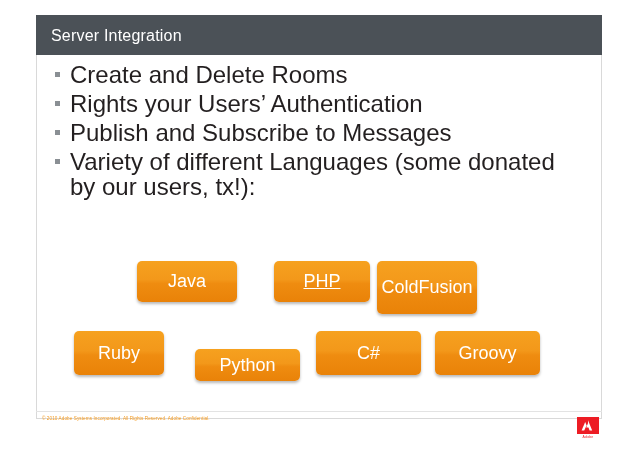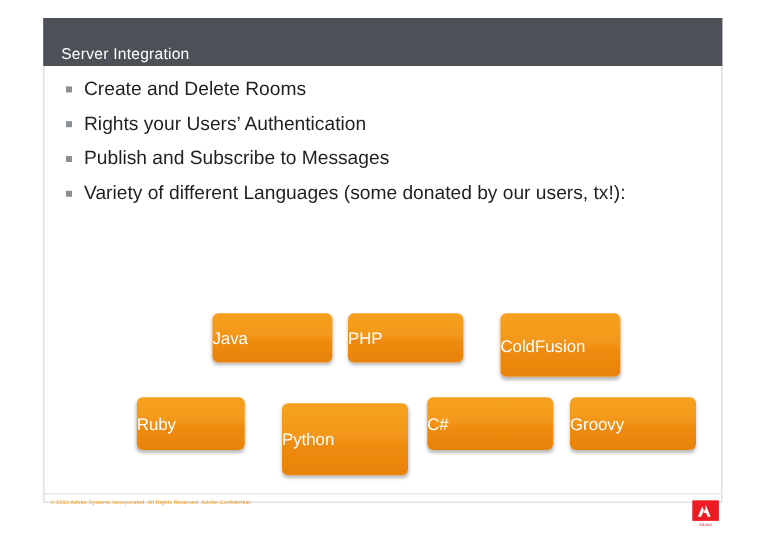--- a/index.html
+++ b/index.html
@@ -32,37 +32,37 @@
     left: 36px;
     top: 15px;
     width: 566px;
     height: 40px;
     background: #4b5157;
     box-sizing: border-box;
   }
   .title-text {
     position: absolute;
     left: 15px;
-    top: 22px;
+    top: 12px;
     color: #ffffff;
-    font-size: 13px;
+    font-size: 16px;
     letter-spacing: 0.2px;
     font-family: "Liberation Sans", sans-serif;
   }
   .bullets {
     position: absolute;
     left: 52px;
     top: 62px;
     width: 520px;
   }
   .bullet {
     position: relative;
     padding-left: 18px;
     margin-bottom: 4px;
-    font-size: 16px;
+    font-size: 24px;
     color: #231f20;
     line-height: 25px;
     font-family: "Liberation Sans", sans-serif;
   }
   .bullet .dot {
     position: absolute;
     left: 3px;
     top: 10px;
     width: 5px;
     height: 5px;
@@ -75,27 +75,26 @@
     width: 638px;
     height: 451px;
     pointer-events: none;
   }
   .box {
     position: absolute;
     border-radius: 5px;
     background: linear-gradient(to bottom, #f6a11f 0%, #f3981a 45%, #ef8c10 55%, #e98208 100%);
     box-shadow: 0 2px 3px rgba(0,0,0,0.28);
     color: #ffffff;
-    font-size: 14px;
+    font-size: 18px;
     display: flex;
     align-items: center;
-    justify-content: flex-start;
+    justify-content: center;
     pointer-events: auto;
     font-family: "Liberation Sans", sans-serif;
-    margin-left: 40px;
   }
   .footer-text {
     position: absolute;
     left: 42px;
     top: 416px;
     font-size: 4.6px;
     color: #f59a1e;
     letter-spacing: 0.1px;
     font-family: "Liberation Sans", sans-serif;
   }
@@ -161,30 +160,30 @@
     <div class="bullet">
       <span class="dot"></span>
       <span>Variety of different Languages (some donated by our users, tx!):</span>
     </div>
   </div>
 
   <div class="boxes">
     <div class="box" style="left: 137px; top: 261px; width: 100px; height: 41px;">
         <span>Java</span>
       </div>
-    <div class="box" style="left: 250px; top: 261px; width: 96px; height: 41px;">
+    <div class="box" style="left: 274px; top: 261px; width: 96px; height: 41px; text-decoration: underline;">
         <span>PHP</span>
       </div>
     <div class="box" style="left: 377px; top: 261px; width: 100px; height: 53px;">
         <span>ColdFusion</span>
       </div>
     <div class="box" style="left: 74px; top: 331px; width: 90px; height: 44px;">
         <span>Ruby</span>
       </div>
-    <div class="box" style="left: 195px; top: 336px; width: 105px; height: 60px;">
+    <div class="box" style="left: 195px; top: 349px; width: 105px; height: 32px;">
         <span>Python</span>
       </div>
     <div class="box" style="left: 316px; top: 331px; width: 105px; height: 44px;">
         <span>C#</span>
       </div>
     <div class="box" style="left: 435px; top: 331px; width: 105px; height: 44px;">
         <span>Groovy</span>
       </div>
   </div>
 

